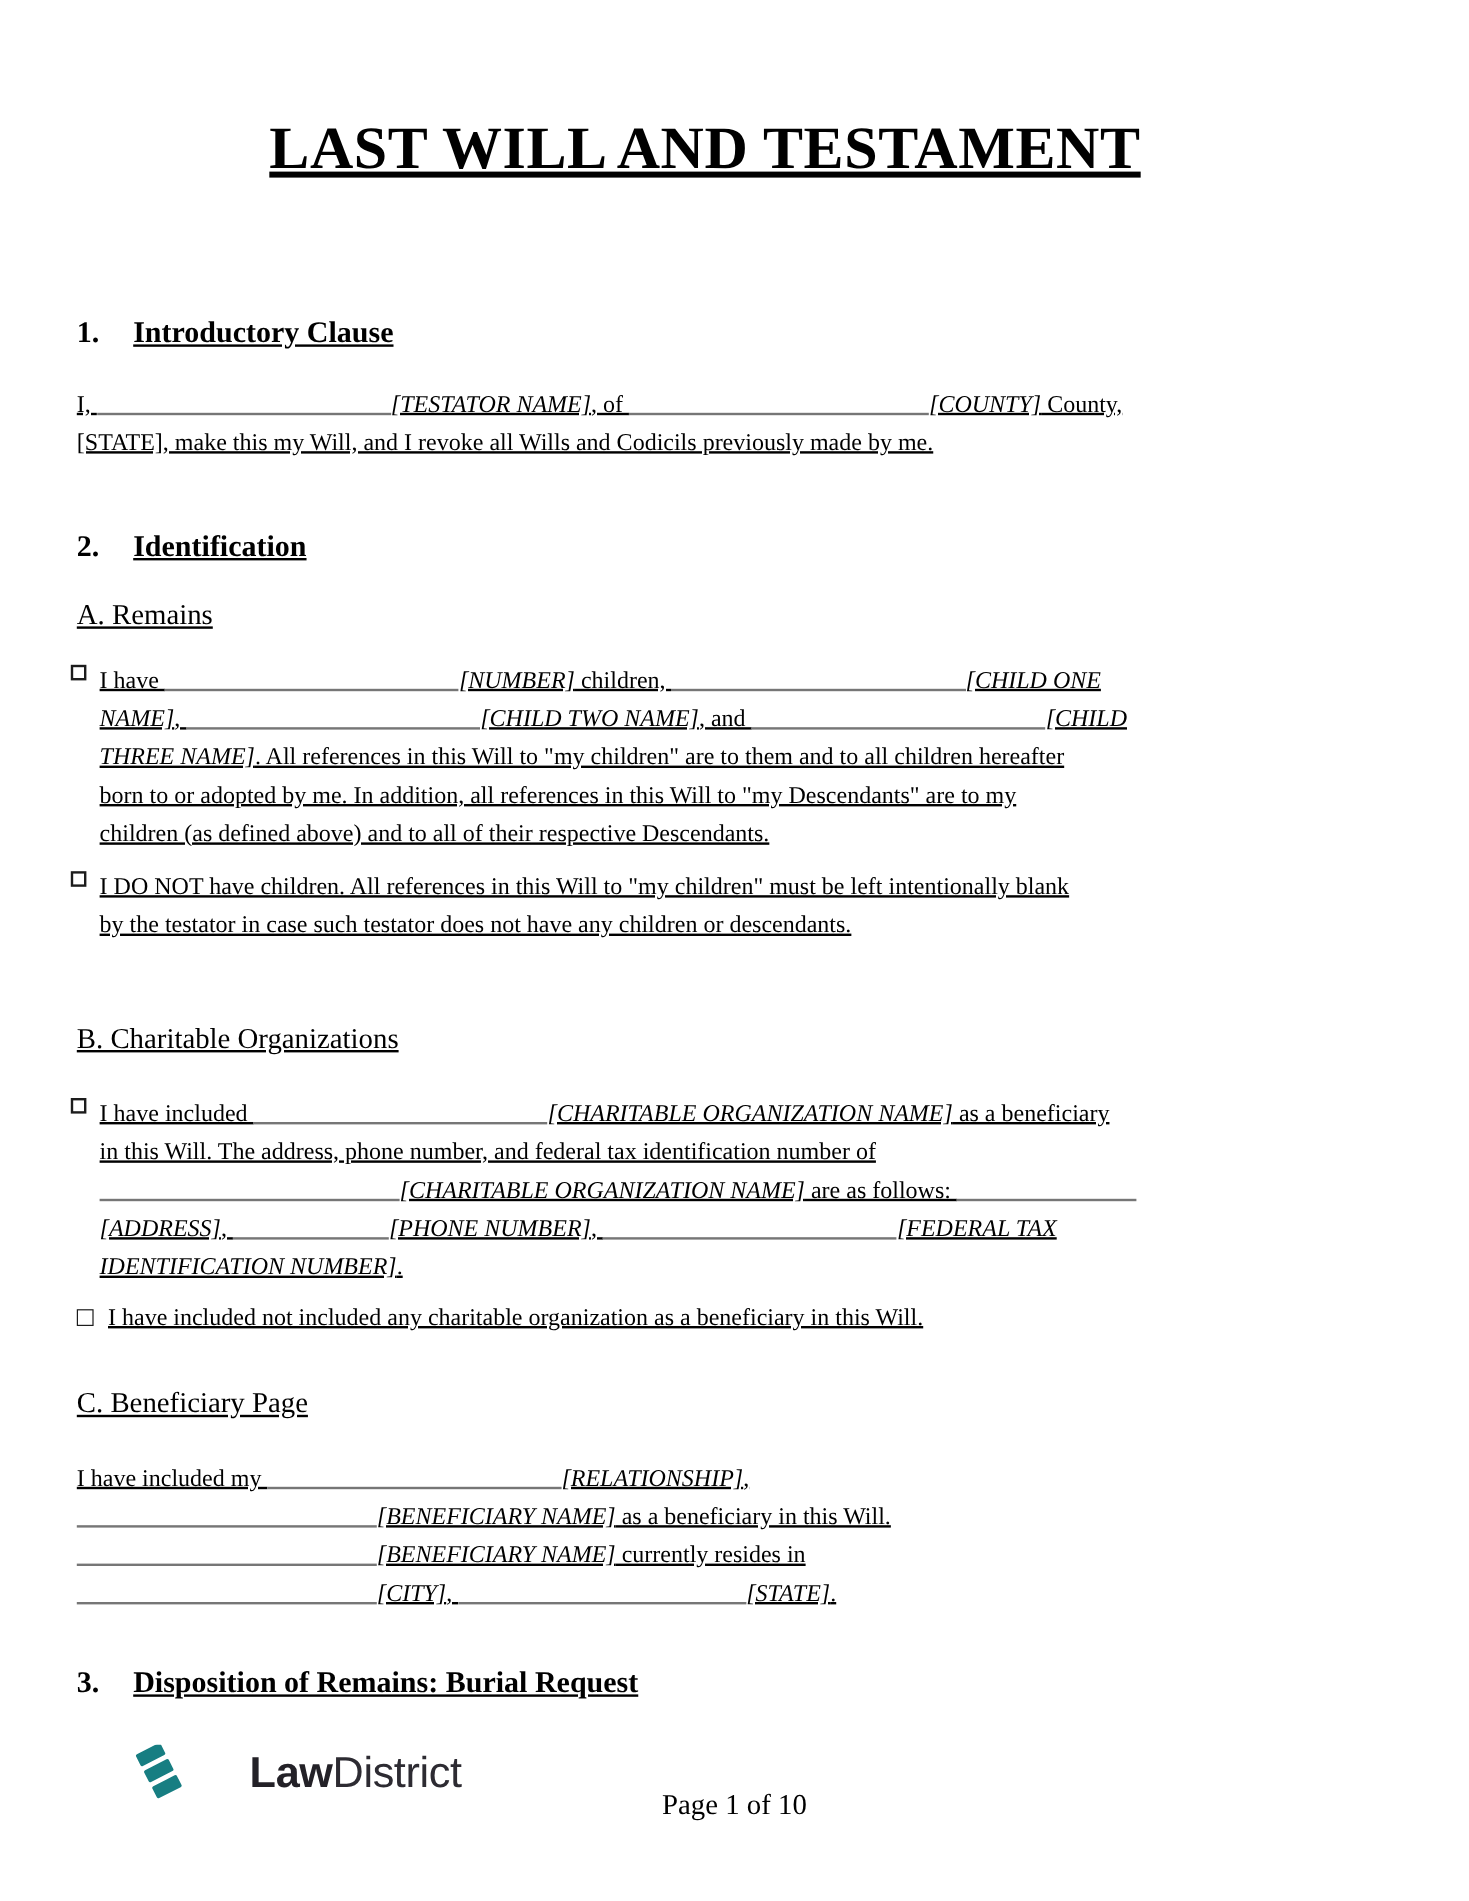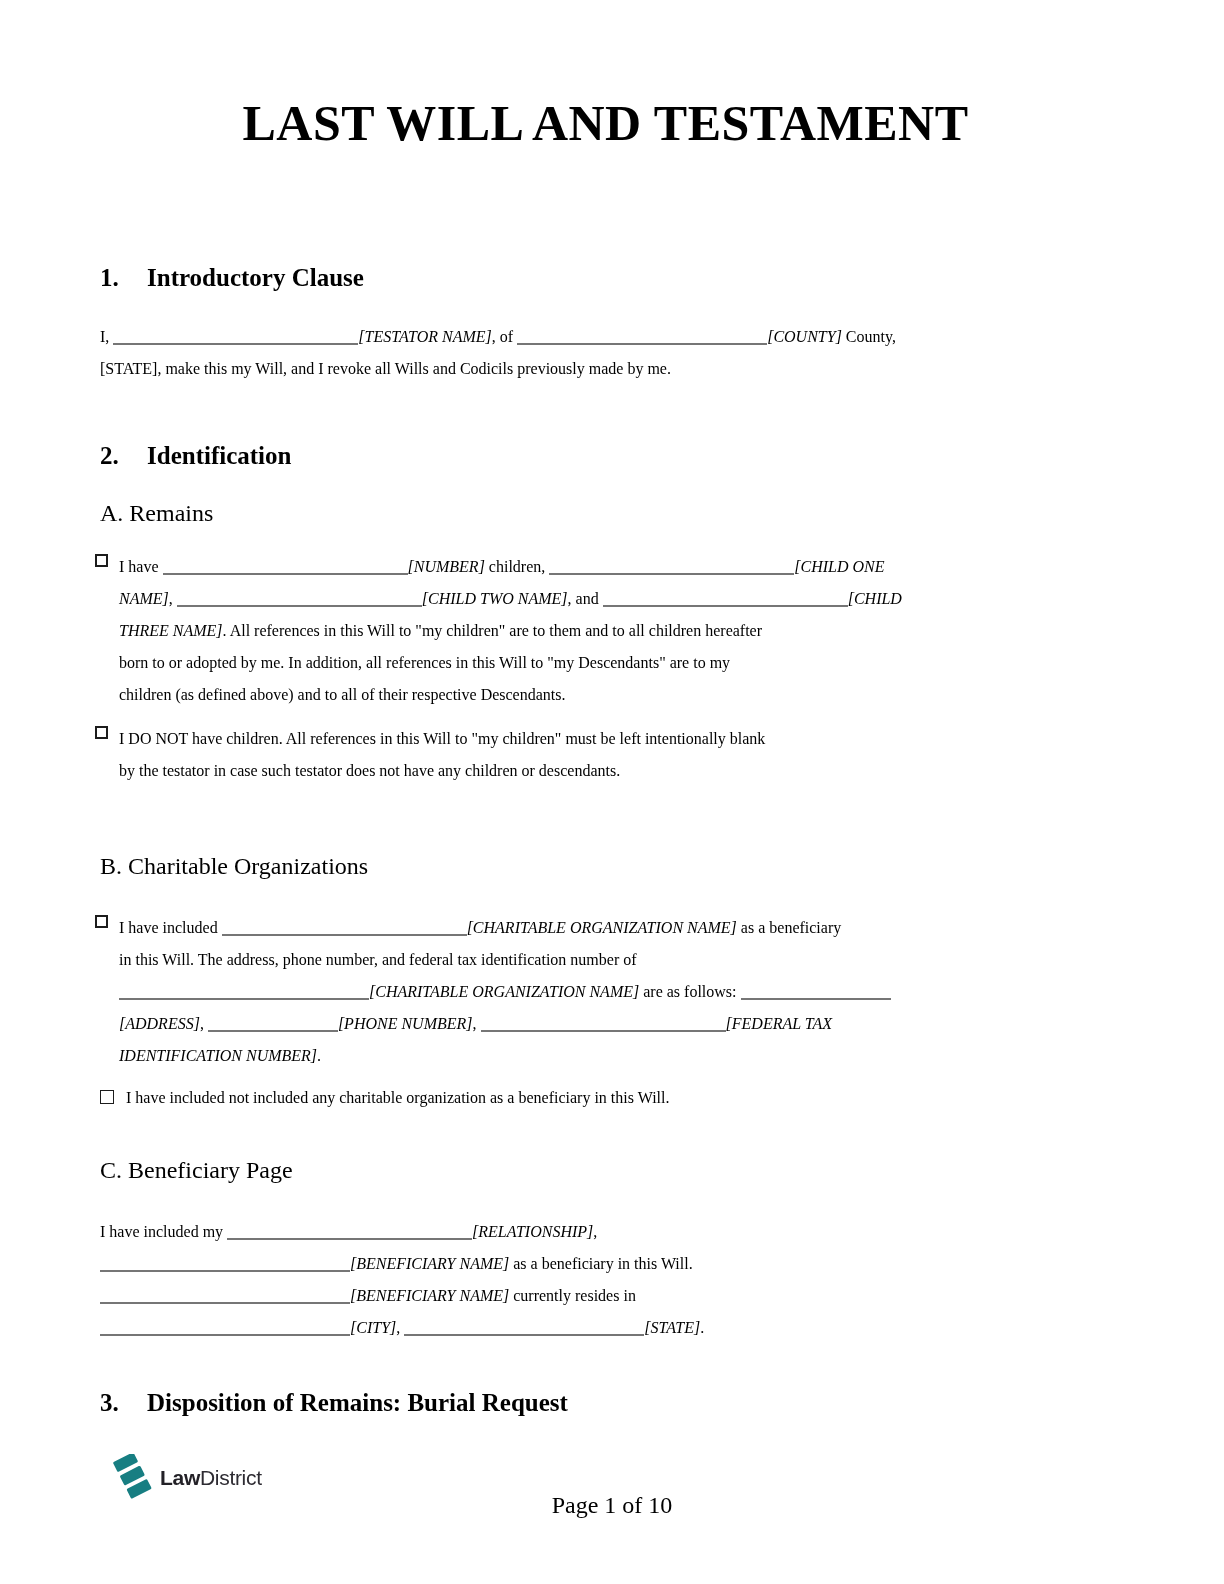--- a/index.html
+++ b/index.html
@@ -1,57 +1,58 @@
 <!DOCTYPE html>
 <html><head>
 <meta charset="utf-8">
 <style>
   html,body{margin:0;padding:0;background:#ffffff;}
   .page{
     position:relative;
     width:1224px;height:1584px;
     box-sizing:border-box;
-    padding:96px 113px 0 100px;
+    padding:96px 113px 0 64px;
     background:#ffffff;
     font-family:"Liberation Serif", serif;
     color:#000;
     overflow:hidden;
+    text-decoration:underline;
   }
   .title{
     margin:0;
     text-align:center;
     font-size:50px;
     font-weight:700;
     line-height:1.1;
     letter-spacing:.5px;
     font-family:"Liberation Serif", serif;
   }
   .heading{font-size:25px;font-weight:700;line-height:30px;}
   .heading .h-num{display:inline-block;min-width:47px;}
   .subheading{font-size:24px;line-height:32px;}
-  .para{font-size:16px;line-height:32px;white-space:nowrap;}
+  .para{font-size:20px;line-height:32px;white-space:nowrap;}
   .ph{font-style:italic;}
   .blank{
     display:inline-block;
     height:0;
     border-bottom:2px solid #767676;
     vertical-align:-3px;
   }
   .cb-para{position:relative;padding-left:19px;}
   .checkbox{box-sizing:border-box;border:2px solid #1c1c1c;background:#fff;}
   .checkbox.raised{position:absolute;left:-5px;top:3px;width:13px;height:13px;}
   .checkbox.inline{display:inline-block;width:14px;height:14px;margin-right:12px;vertical-align:-1px;border-width:1.5px;}
   
   .blk-0{margin-top:112px;} .blk-1{margin-top:28px;}  .blk-2{margin-top:56px;}
   .blk-3{margin-top:26px;}  .blk-4{margin-top:22px;}  .blk-5{margin-top:12px;}
   .blk-6{margin-top:63px;}  .blk-7{margin-top:30px;}  .blk-8{margin-top:10px;}
   .blk-9{margin-top:40px;}  .blk-10{margin-top:30px;} .blk-11{margin-top:44px;}
   .footer{position:absolute;left:113px;right:113px;top:1452px;height:64px;}
   .brand{position:absolute;left:0;top:2px;display:flex;align-items:center;gap:7px;}
-  .brand-text{font-family:"Liberation Sans", sans-serif;font-size:21px;line-height:1;letter-spacing:-0.3px;}
+  .brand-text{font-family:"Liberation Sans", sans-serif;font-size:36px;line-height:1;letter-spacing:-0.3px;margin-left:48px;}
   .brand-law{font-weight:700;color:#232127;}
   .brand-district{font-weight:400;color:#2d2b32;}
   .page-label{position:absolute;left:0;right:0;top:40px;text-align:center;font-size:24px;}
 </style>
 </head>
 <body>
 
 <div class="page">
 
   <h1 class="title">LAST WILL AND TESTAMENT</h1>

